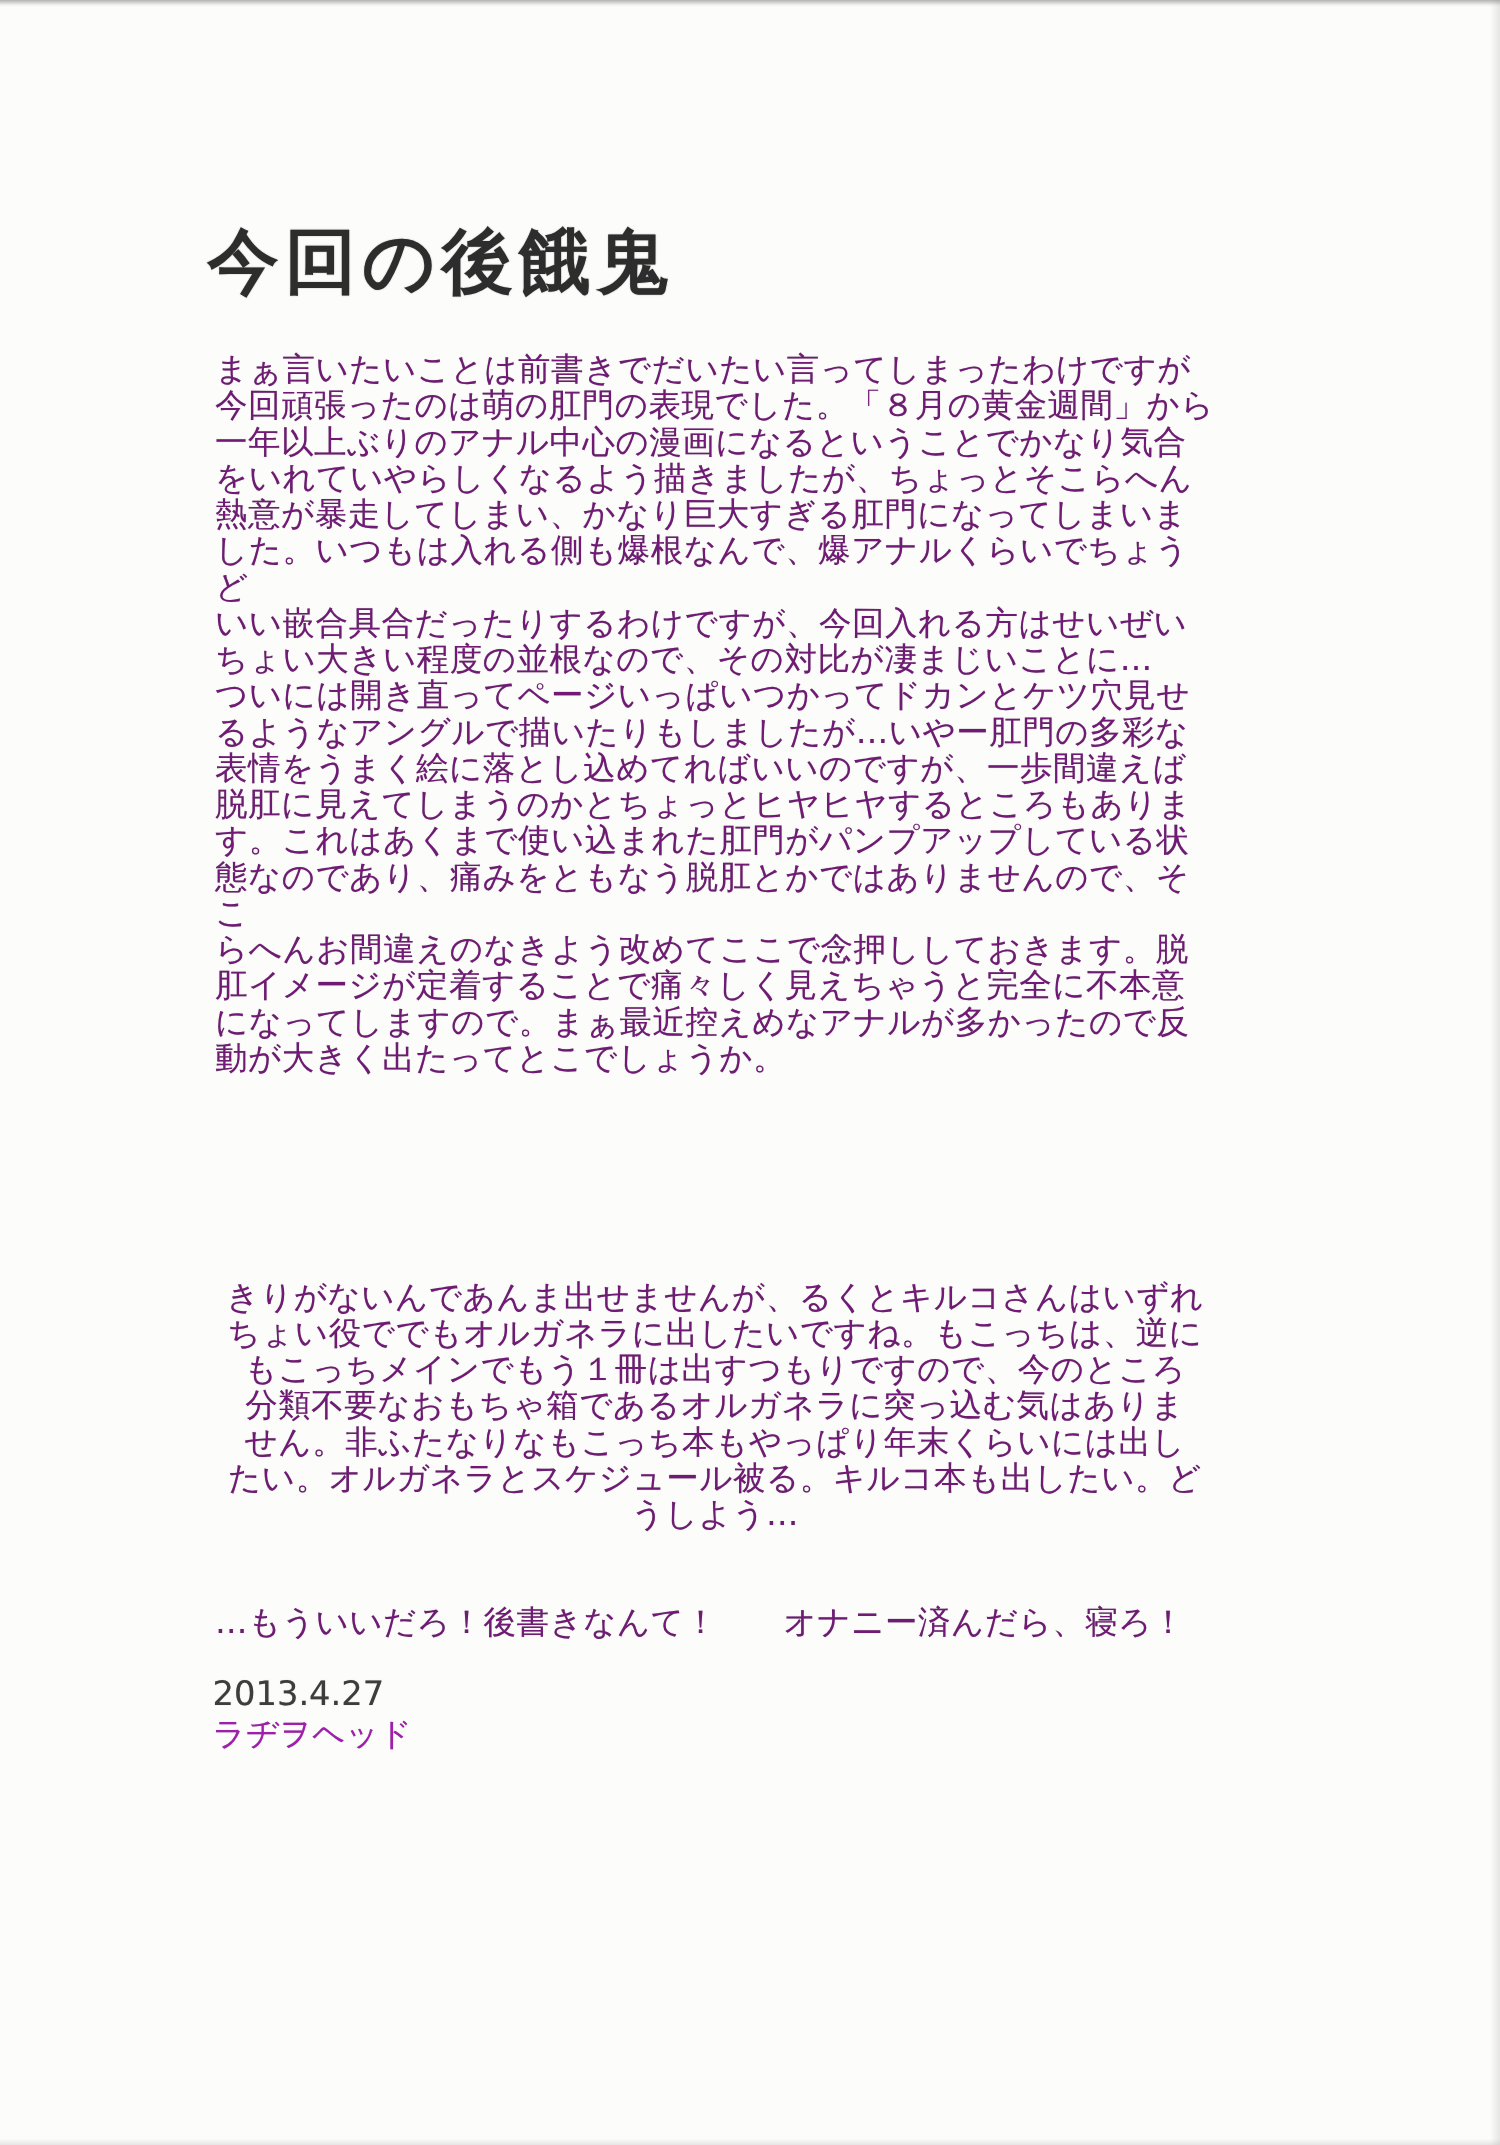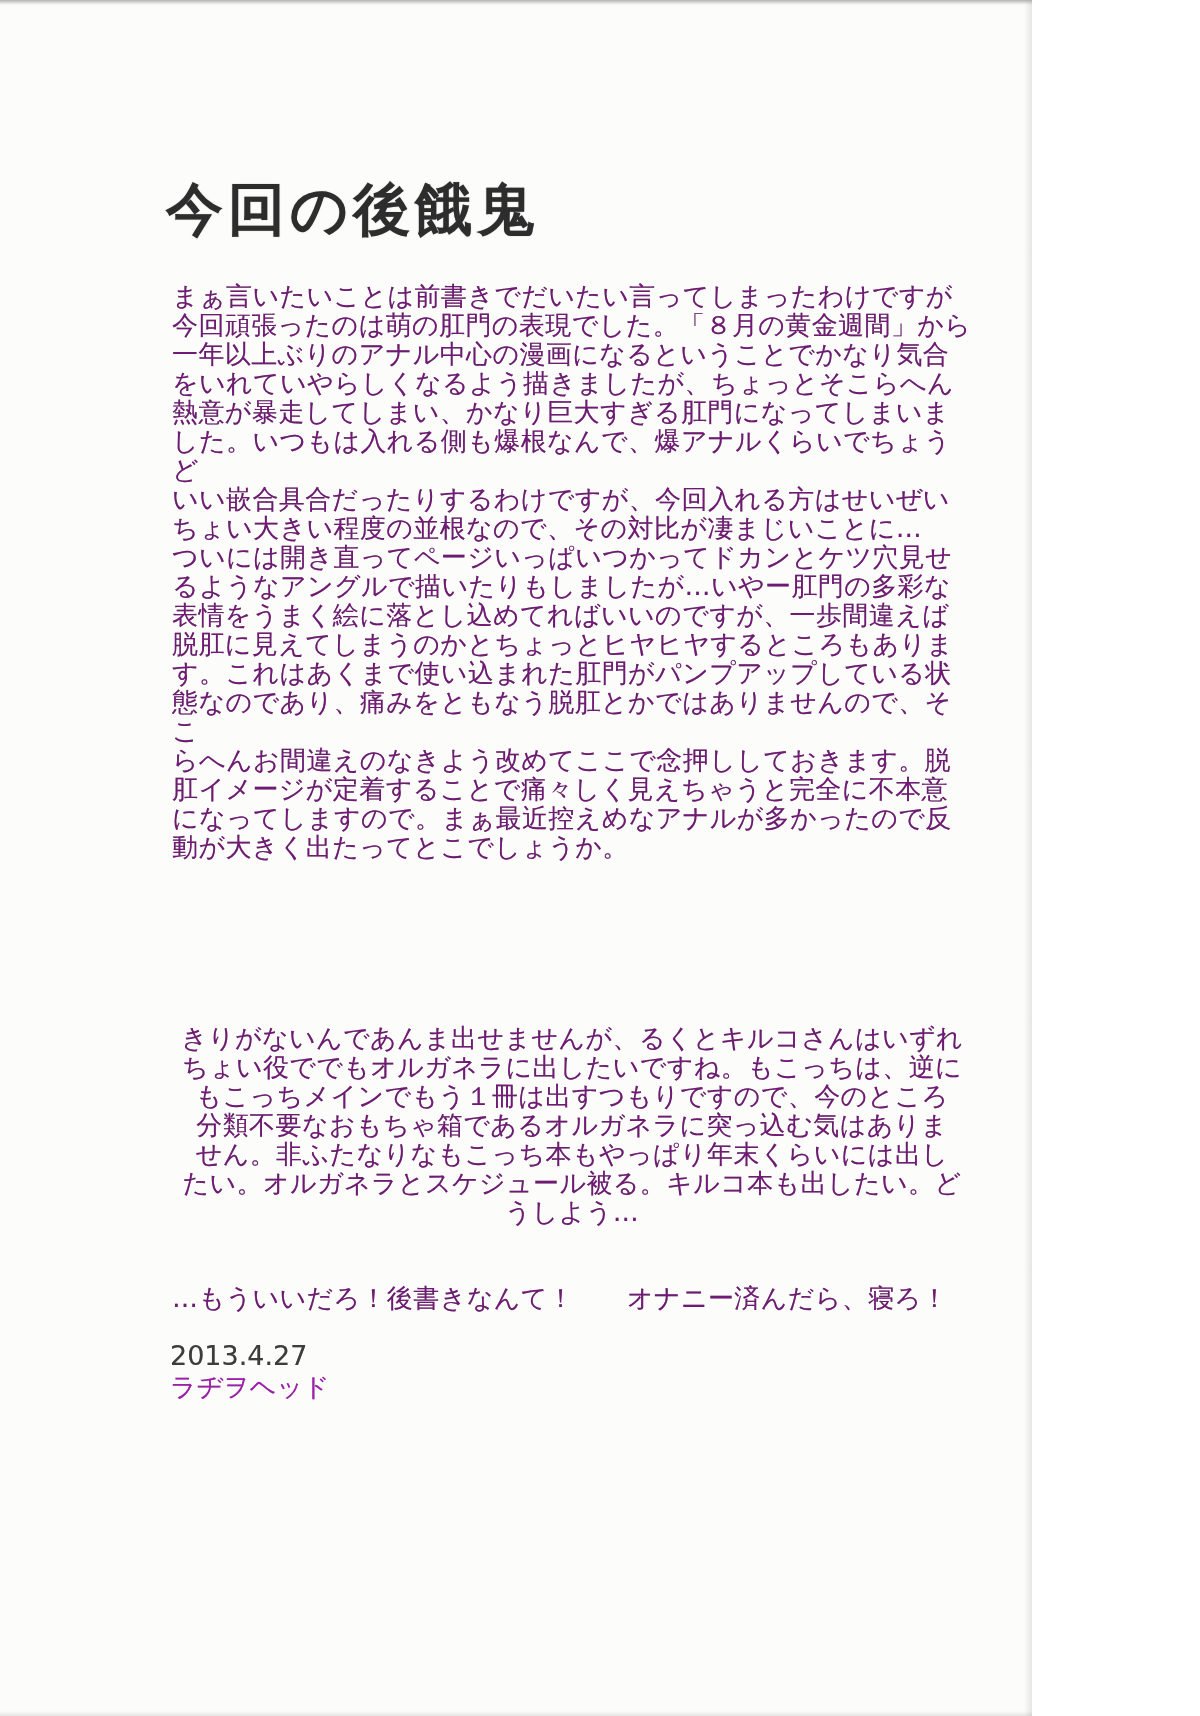--- a/index.html
+++ b/index.html
@@ -2,21 +2,21 @@
 <html lang="ja"><head>
 <meta charset="utf-8">
 <style>
   html, body {
     margin: 0;
     padding: 0;
     background: #ffffff;
   }
   .page {
     position: relative;
-    width: 1032px;
+    width: 1200px;
     height: 1716px;
     background: #fcfcfb;
     overflow: hidden;
     font-family: "DejaVu Sans", sans-serif;
   }
   
   .scan-edge-top {
     position: absolute;
     left: 0; top: 0;
     width: 1200px; height: 6px;

